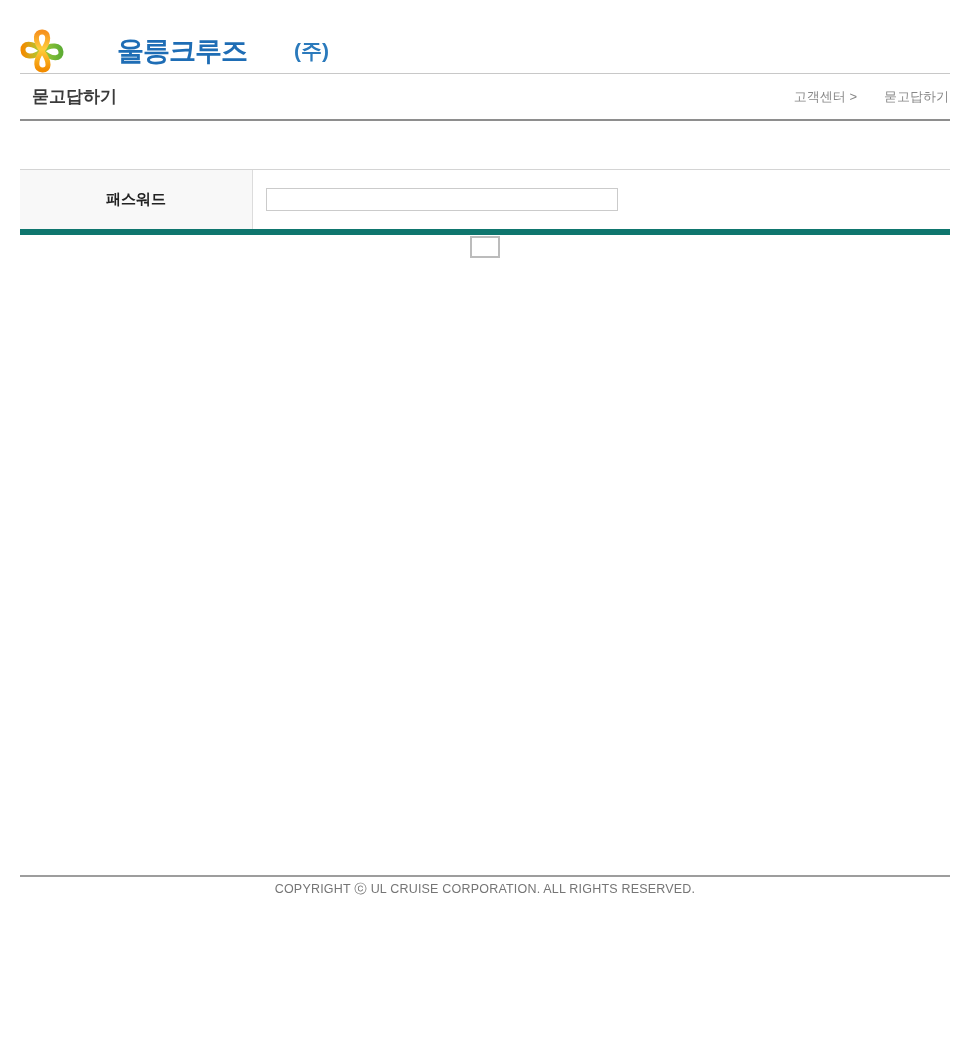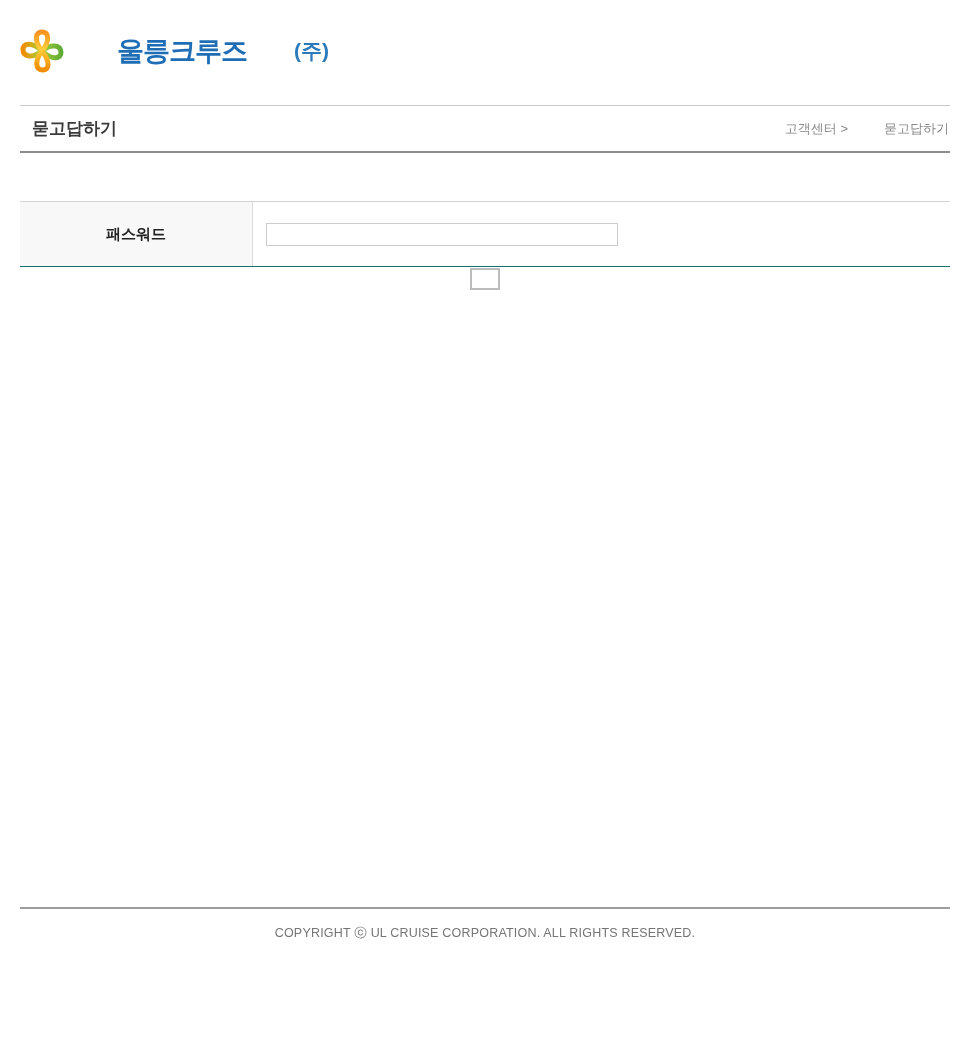--- a/index.html
+++ b/index.html
@@ -14,36 +14,35 @@
 
   
   .logo-row { padding-top: 29px; height: 73px; }
   .logo { display: inline-flex; align-items: center; text-decoration: none; cursor: pointer; gap: 43px; }
   .logo-icon { width: 44px; height: 44px; margin-right: 10px; display: inline-block; }
   .logo-name { font-size: 27px; font-weight: bold; color: #1e6db5; letter-spacing: -1px; }
   .logo-suffix { font-size: 21px; font-weight: bold; color: #2b7abc; margin-left: 4px; }
 
   
   .title-bar {
-    margin-top: 32px;
     border-top: 1px solid #c8c8c8;
     border-bottom: 2px solid #8e8e8e;
     height: 48px;
     display: flex; align-items: center; justify-content: space-between;
   }
   .page-title { margin: 0; padding-left: 12px; font-size: 17px; font-weight: 700; color: #3a3a3a; }
-  .breadcrumb { display: flex; gap: 36px; font-size: 13px; color: #878787; padding-right: 1px; }
+  .breadcrumb { display: flex; gap: 27px; font-size: 13px; color: #878787; padding-right: 1px; }
   .crumb { white-space: nowrap; }
   .crumb.link { cursor: pointer; }
 
   
   .board-table {
     margin-top: 48px;
     border-top: 1px solid #d4d4d4;
-    border-bottom: 1px solid #0f766e;
+    border-bottom: 6px solid #0f766e;
     display: flex; height: 66px;
   }
   .board-th {
     width: 233px;
     background: #f8f8f8;
     border-right: 1px solid #dcdcdc;
     display: flex; align-items: center; justify-content: center;
     font-size: 15px; font-weight: bold; color: #222222;
   }
   .board-td { flex: 1; display: flex; align-items: center; padding-left: 13px; background: #ffffff; }
@@ -58,21 +57,21 @@
   .btn-row { margin-top: 1px; text-align: center; }
   .confirm-btn {
     width: 30px; height: 22px;
     border: 2px solid #bcbcbc; background: #ffffff;
     padding: 0; cursor: pointer; vertical-align: top;
   }
 
   
   .footer { margin-top: 617px; border-top: 2px solid #9d9d9d; }
   .copyright {
-    margin: 16px; 
+    margin: 4px; 
     text-align: center;
     font-size: 12.5px; color: #757575; letter-spacing: 0.2px;
   }
 </style>
 </head>
 <body>
 
 <div class="content">
 
   <div class="logo-row">

